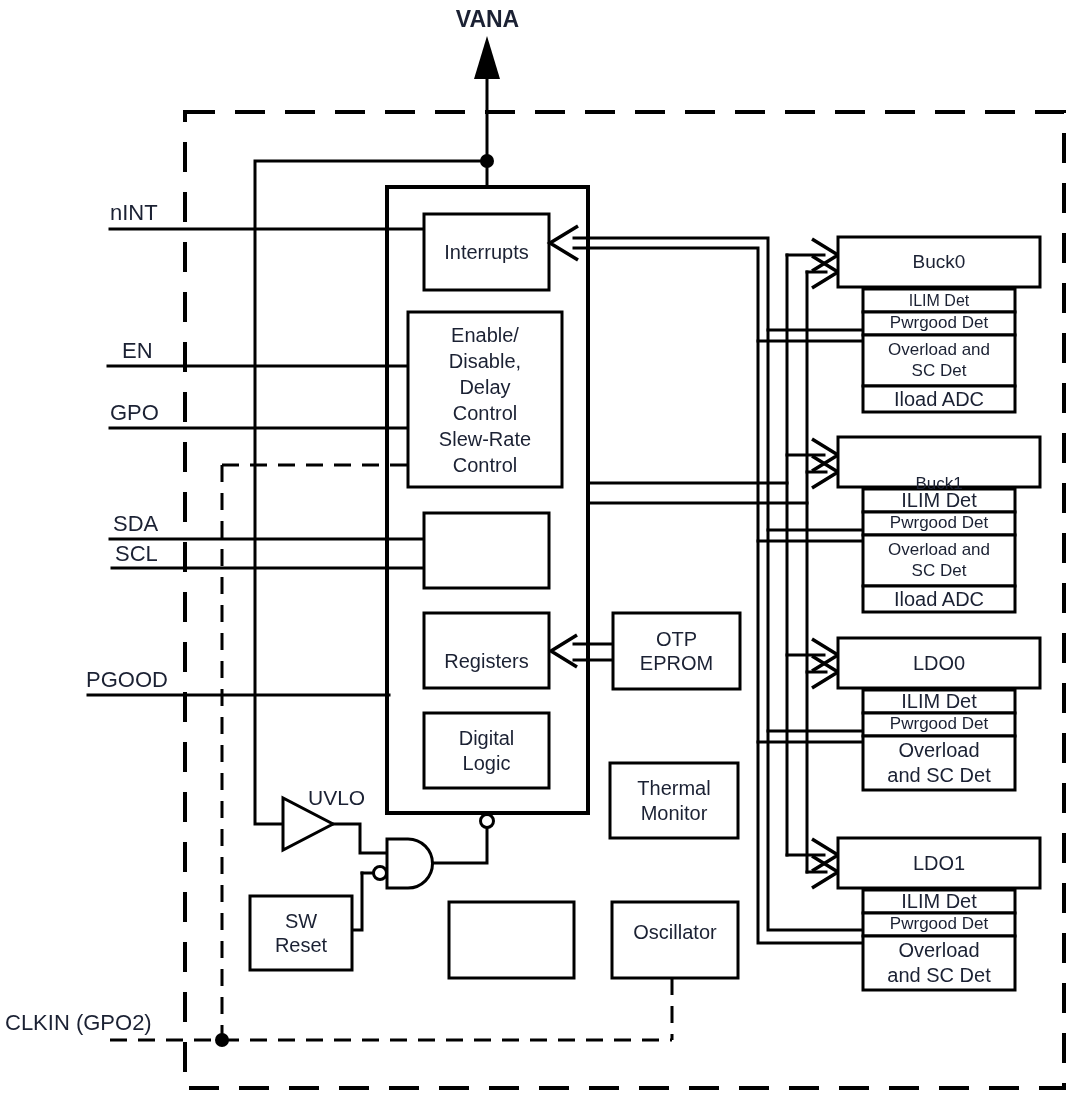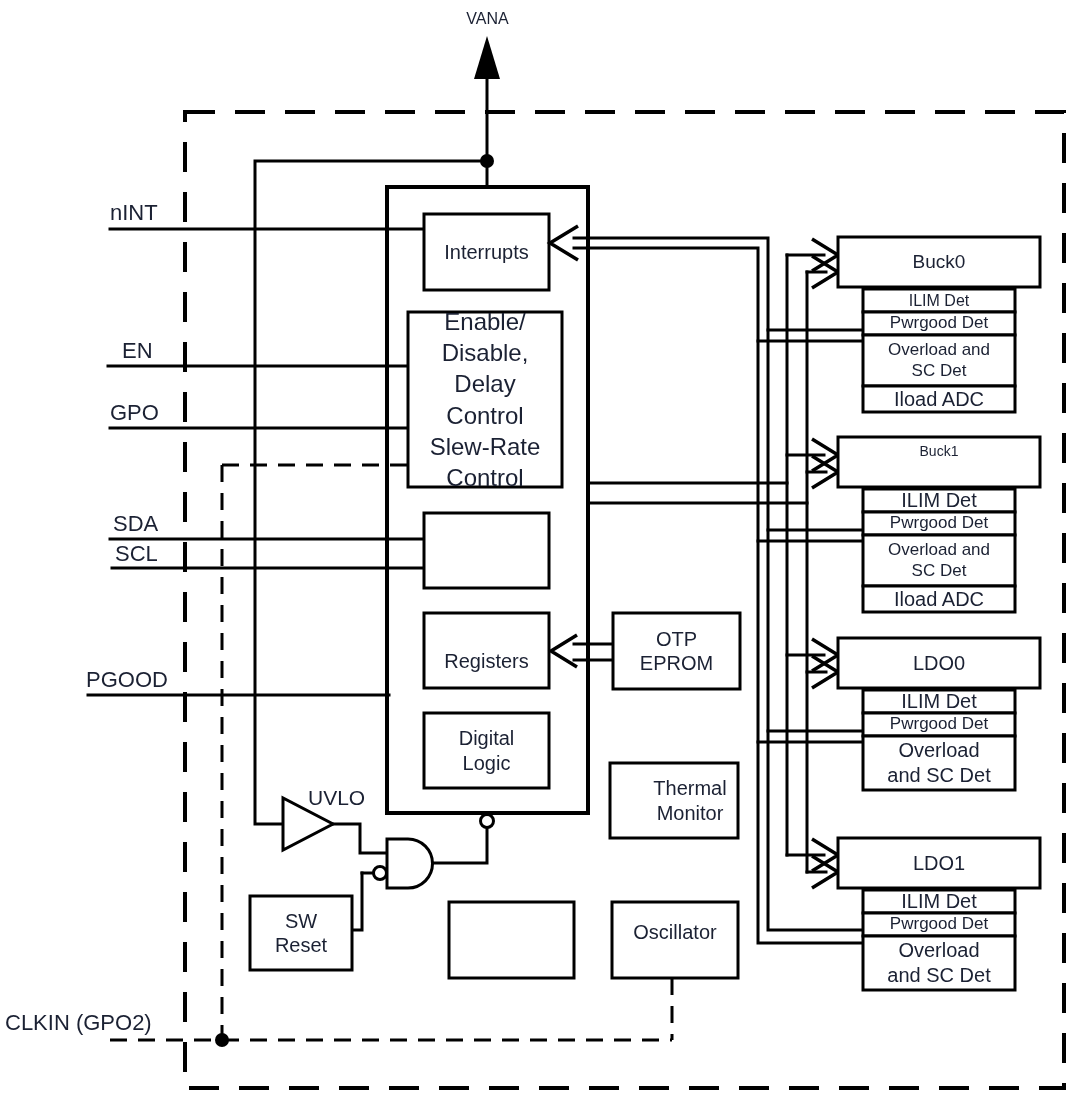--- a/index.html
+++ b/index.html
@@ -138,58 +138,58 @@
     <polygon class="box" points="283,798 283,850 333,824"></polygon>
 
     <path class="box" d="M387,839 H408 A24.5 24.5 0 0 1 408,888 H387 Z"></path>
     <circle class="bub" cx="380" cy="873" r="6.5"></circle>
     <circle class="bub" cx="487" cy="821" r="6.5"></circle>
 
     <circle class="solid" cx="487" cy="161" r="7"></circle>
     <circle class="solid" cx="222" cy="1040" r="7"></circle>
   </svg>
 
-  <div class="lbl" style="left:445px;top:3px;width:85px;height:32px;font-size:16px;">VANA</div>
+  <div class="lbl" style="left:445px;top:3px;width:85px;height:32px;font-size:23px;font-weight:bold;">VANA</div>
 
   <div class="pin" style="left:110px;top:200px;">nINT</div>
   <div class="pin" style="left:122px;top:338px;">EN</div>
   <div class="pin" style="left:110px;top:400px;">GPO</div>
   <div class="pin" style="left:113px;top:511px;">SDA</div>
   <div class="pin" style="left:115px;top:541px;text-align:right;">SCL</div>
   <div class="pin" style="left:86px;top:667px;">PGOOD</div>
   <div class="pin" style="left:5px;top:1010px;">CLKIN (GPO2)</div>
 
   <div class="pin" style="left:308px;top:786px;font-size:21px;">UVLO</div>
 
   <div class="lbl" style="left:424px;top:214px;width:125px;height:76px;font-size:20px;">Interrupts</div>
-  <div class="lbl" style="left:408px;top:312px;width:154px;height:175px;font-size:24px;line-height:1.3;">Enable/
+  <div class="lbl" style="left:408px;top:312px;width:154px;height:175px;font-size:20px;line-height:1.3;">Enable/
 Disable,
 Delay
 Control
 Slew-Rate
 Control</div>
   <div class="lbl" style="left:424px;top:613px;width:125px;height:97px;font-size:20px;">Registers</div>
   <div class="lbl" style="left:424px;top:713px;width:125px;height:75px;font-size:20px;">Digital
 Logic</div>
   <div class="lbl" style="left:613px;top:613px;width:127px;height:76px;font-size:20px;">OTP
 EPROM</div>
-  <div class="lbl" style="left:626px;top:763px;width:128px;height:75px;font-size:20px;">Thermal
+  <div class="lbl" style="left:610px;top:763px;width:128px;height:75px;font-size:20px;">Thermal
 Monitor</div>
   <div class="lbl" style="left:250px;top:896px;width:102px;height:74px;font-size:20px;">SW
 Reset</div>
   <div class="lbl" style="left:612px;top:902px;width:126px;height:60px;font-size:20px;">Oscillator</div>
 
   <div class="lbl" style="left:838px;top:237px;width:202px;height:50px;font-size:19px;">Buck0</div>
   <div class="lbl" style="left:863px;top:289px;width:152px;height:23px;font-size:16px;">ILIM Det</div>
   <div class="lbl" style="left:863px;top:312px;width:152px;height:23px;font-size:17px;">Pwrgood Det</div>
   <div class="lbl" style="left:863px;top:335px;width:152px;height:51px;font-size:17px;">Overload and
 SC Det</div>
   <div class="lbl" style="left:863px;top:386px;width:152px;height:26px;font-size:20px;">Iload ADC</div>
 
-  <div class="lbl" style="left:838px;top:427px;width:202px;height:50px;font-size:14px;">Buck1</div>
+  <div class="lbl" style="left:838px;top:459px;width:202px;height:50px;font-size:17px;">Buck1</div>
   <div class="lbl" style="left:863px;top:489px;width:152px;height:23px;font-size:20px;">ILIM Det</div>
   <div class="lbl" style="left:863px;top:512px;width:152px;height:23px;font-size:17px;">Pwrgood Det</div>
   <div class="lbl" style="left:863px;top:535px;width:152px;height:51px;font-size:17px;">Overload and
 SC Det</div>
   <div class="lbl" style="left:863px;top:586px;width:152px;height:26px;font-size:20px;">Iload ADC</div>
 
   <div class="lbl" style="left:838px;top:638px;width:202px;height:50px;font-size:20px;">LDO0</div>
   <div class="lbl" style="left:863px;top:690px;width:152px;height:23px;font-size:20px;">ILIM Det</div>
   <div class="lbl" style="left:863px;top:713px;width:152px;height:23px;font-size:17px;">Pwrgood Det</div>
   <div class="lbl" style="left:863px;top:736px;width:152px;height:54px;font-size:20px;line-height:1.25;">Overload

